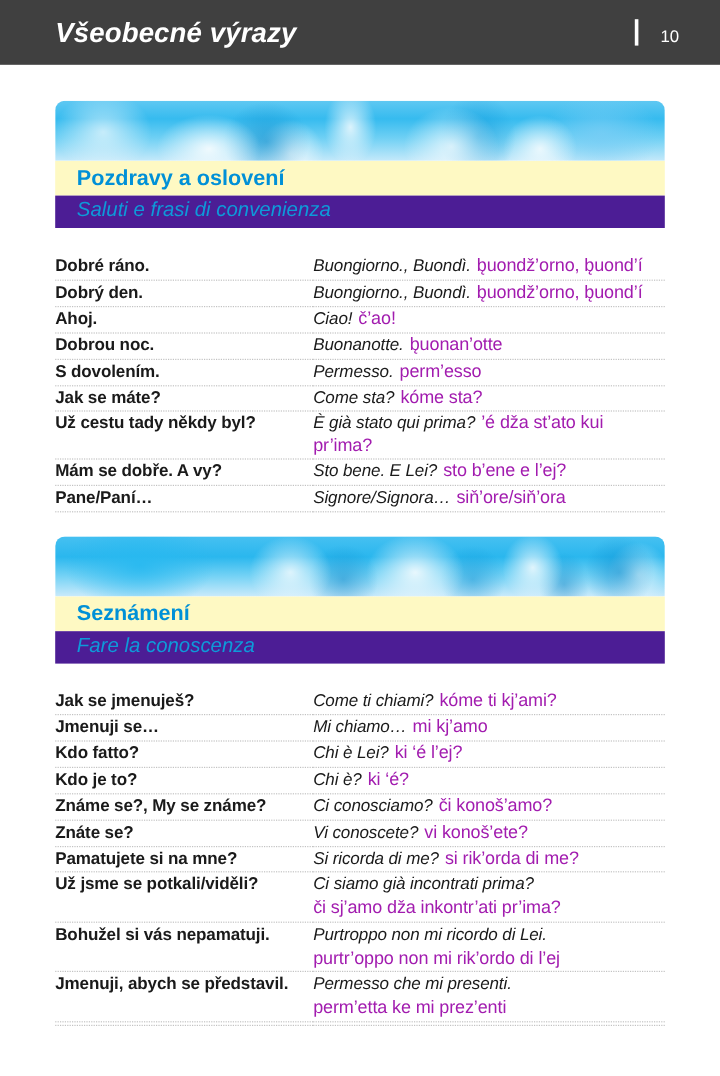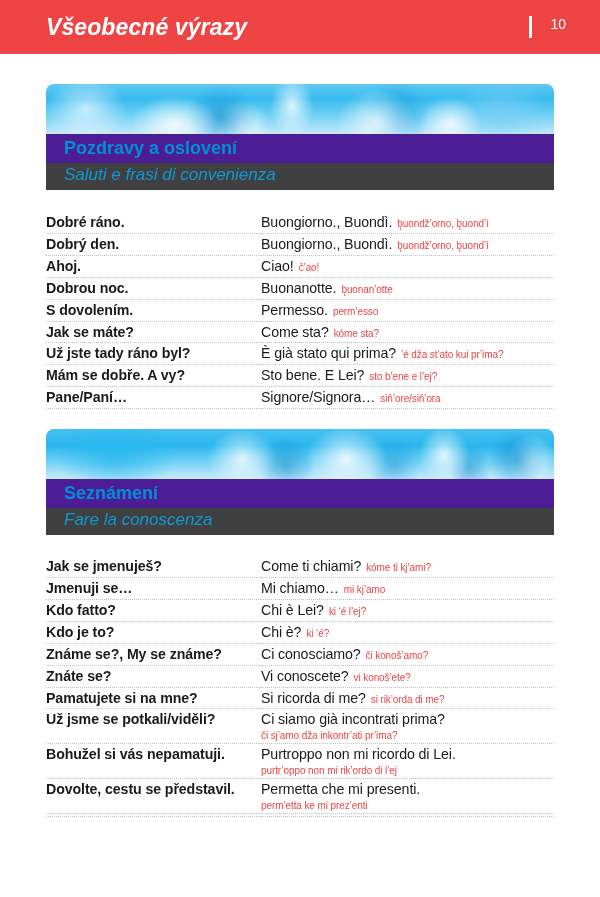--- a/index.html
+++ b/index.html
@@ -13,37 +13,37 @@
     font-family: "Liberation Sans", sans-serif;
     -webkit-font-smoothing: antialiased;
     position: relative;
     overflow: hidden;
   }
 
   
   .page-header {
     position: relative;
     height: 54px;
-    background: #ef4444;
+    background: #404040;
     display: flex;
     align-items: center;
   }
   .page-header-title {
     margin-left: 46px;
     color: #ffffff;
     font-size: 23px;
     font-weight: bold;
     font-style: italic;
     letter-spacing: 0.1px;
   }
   .page-header-right {
     position: absolute;
     right: 34px;
     display: flex;
-    align-items: flex-start;
+    align-items: flex-end;
     gap: 18px;
   }
   .page-header-divider {
     width: 3px;
     height: 22px;
     background: #ffffff;
   }
   .page-header-pagenum {
     color: #ffffff;
     font-size: 14px;
@@ -85,31 +85,31 @@
       radial-gradient(ellipse 40px 42px at 348px 36px, rgba(0,135,205,.42) 0%, rgba(0,135,205,0) 68%),
       radial-gradient(ellipse 36px 40px at 398px 26px, rgba(255,255,255,.82) 0%, rgba(255,255,255,0) 70%),
       radial-gradient(ellipse 30px 38px at 424px 40px, rgba(0,120,190,.4) 0%, rgba(0,120,190,0) 70%),
       radial-gradient(ellipse 44px 46px at 470px 30px, rgba(0,130,200,.5) 0%, rgba(0,130,200,0) 66%),
       radial-gradient(ellipse 36px 38px at 486px 32px, rgba(255,255,255,.6) 0%, rgba(255,255,255,0) 72%),
       radial-gradient(ellipse 80px 48px at 70px 24px, rgba(40,185,240,.9) 0%, rgba(40,185,240,0) 78%),
       linear-gradient(180deg, #46c0f1 0%, #2ab7ee 34%, #74d2f5 66%, #c9eafb 100%);
   }
 
   .section-title-band {
-    background: #4c1d95;
+    background: #fef9c3;
     padding: 4px 0 3px 18px;
   }
   .section-title {
     color: #0090d7;
     font-size: 18px;
     font-weight: bold;
     line-height: 1.22;
   }
   .section-subtitle-band {
-    background: #404040;
+    background: #4c1d95;
     padding: 1px 0 5px 18px;
   }
   .section-subtitle {
     color: #0e9ad9;
     font-size: 17px;
     font-style: italic;
     line-height: 1.25;
   }
 
   
@@ -133,27 +133,28 @@
   .cz-text {
     font-size: 14.2px;
     font-weight: bold;
     color: #1a1a1a;
     line-height: 1.33;
     letter-spacing: -0.1px;
     margin-top: 17px;
   }
   .it-text {
     font-size: 14.2px;
+    font-style: italic;
     color: #1a1a1a;
     line-height: 1.33;
     letter-spacing: -0.1px;
   }
   .pron-text {
-    font-size: 10px;
-    color: #ef4444;
+    font-size: 15px;
+    color: #a21caf;
     font-style: normal;
     letter-spacing: -0.1px;
   }
   .it-cell .pron-inline { margin-left: 5px; }
   .pron-block {
     display: block;
     line-height: 1.3;
   }
 </style>
 </head>
@@ -222,21 +223,21 @@
     <tr class="phrase-row">
       <td class="col-cz">
         <span class="cz-text">Jak se máte?</span>
       </td>
       <td class="col-it it-cell">
         <span class="it-text">Come sta?</span><span class="pron-text pron-inline">kóme sta?</span>
       </td>
     </tr>
     <tr class="phrase-row">
       <td class="col-cz">
-        <span class="cz-text">Už jste tady ráno byl?</span>
+        <span class="cz-text">Už cestu tady někdy byl?</span>
       </td>
       <td class="col-it it-cell">
         <span class="it-text">È già stato qui prima?</span><span class="pron-text pron-inline">’é dža st’ato kui pr’ima?</span>
       </td>
     </tr>
     <tr class="phrase-row">
       <td class="col-cz">
         <span class="cz-text">Mám se dobře. A vy?</span>
       </td>
       <td class="col-it it-cell">
@@ -335,24 +336,24 @@
       <td class="col-cz">
         <span class="cz-text">Bohužel si vás nepamatuji.</span>
       </td>
       <td class="col-it it-cell">
         <span class="it-text">Purtroppo non mi ricordo di Lei.</span>
         <span class="pron-text pron-block">purtr’oppo non mi rik’ordo di l’ej</span>
       </td>
     </tr>
     <tr class="phrase-row">
       <td class="col-cz">
-        <span class="cz-text">Dovolte, cestu se představil.</span>
-      </td>
-      <td class="col-it it-cell">
-        <span class="it-text">Permetta che mi presenti.</span>
+        <span class="cz-text">Jmenuji, abych se představil.</span>
+      </td>
+      <td class="col-it it-cell">
+        <span class="it-text">Permesso che mi presenti.</span>
         <span class="pron-text pron-block">perm’etta ke mi prez’enti</span>
       </td>
     </tr>
     <tr class="phrase-row">
       <td class="col-cz">
         
       </td>
       <td class="col-it it-cell">
         
         

